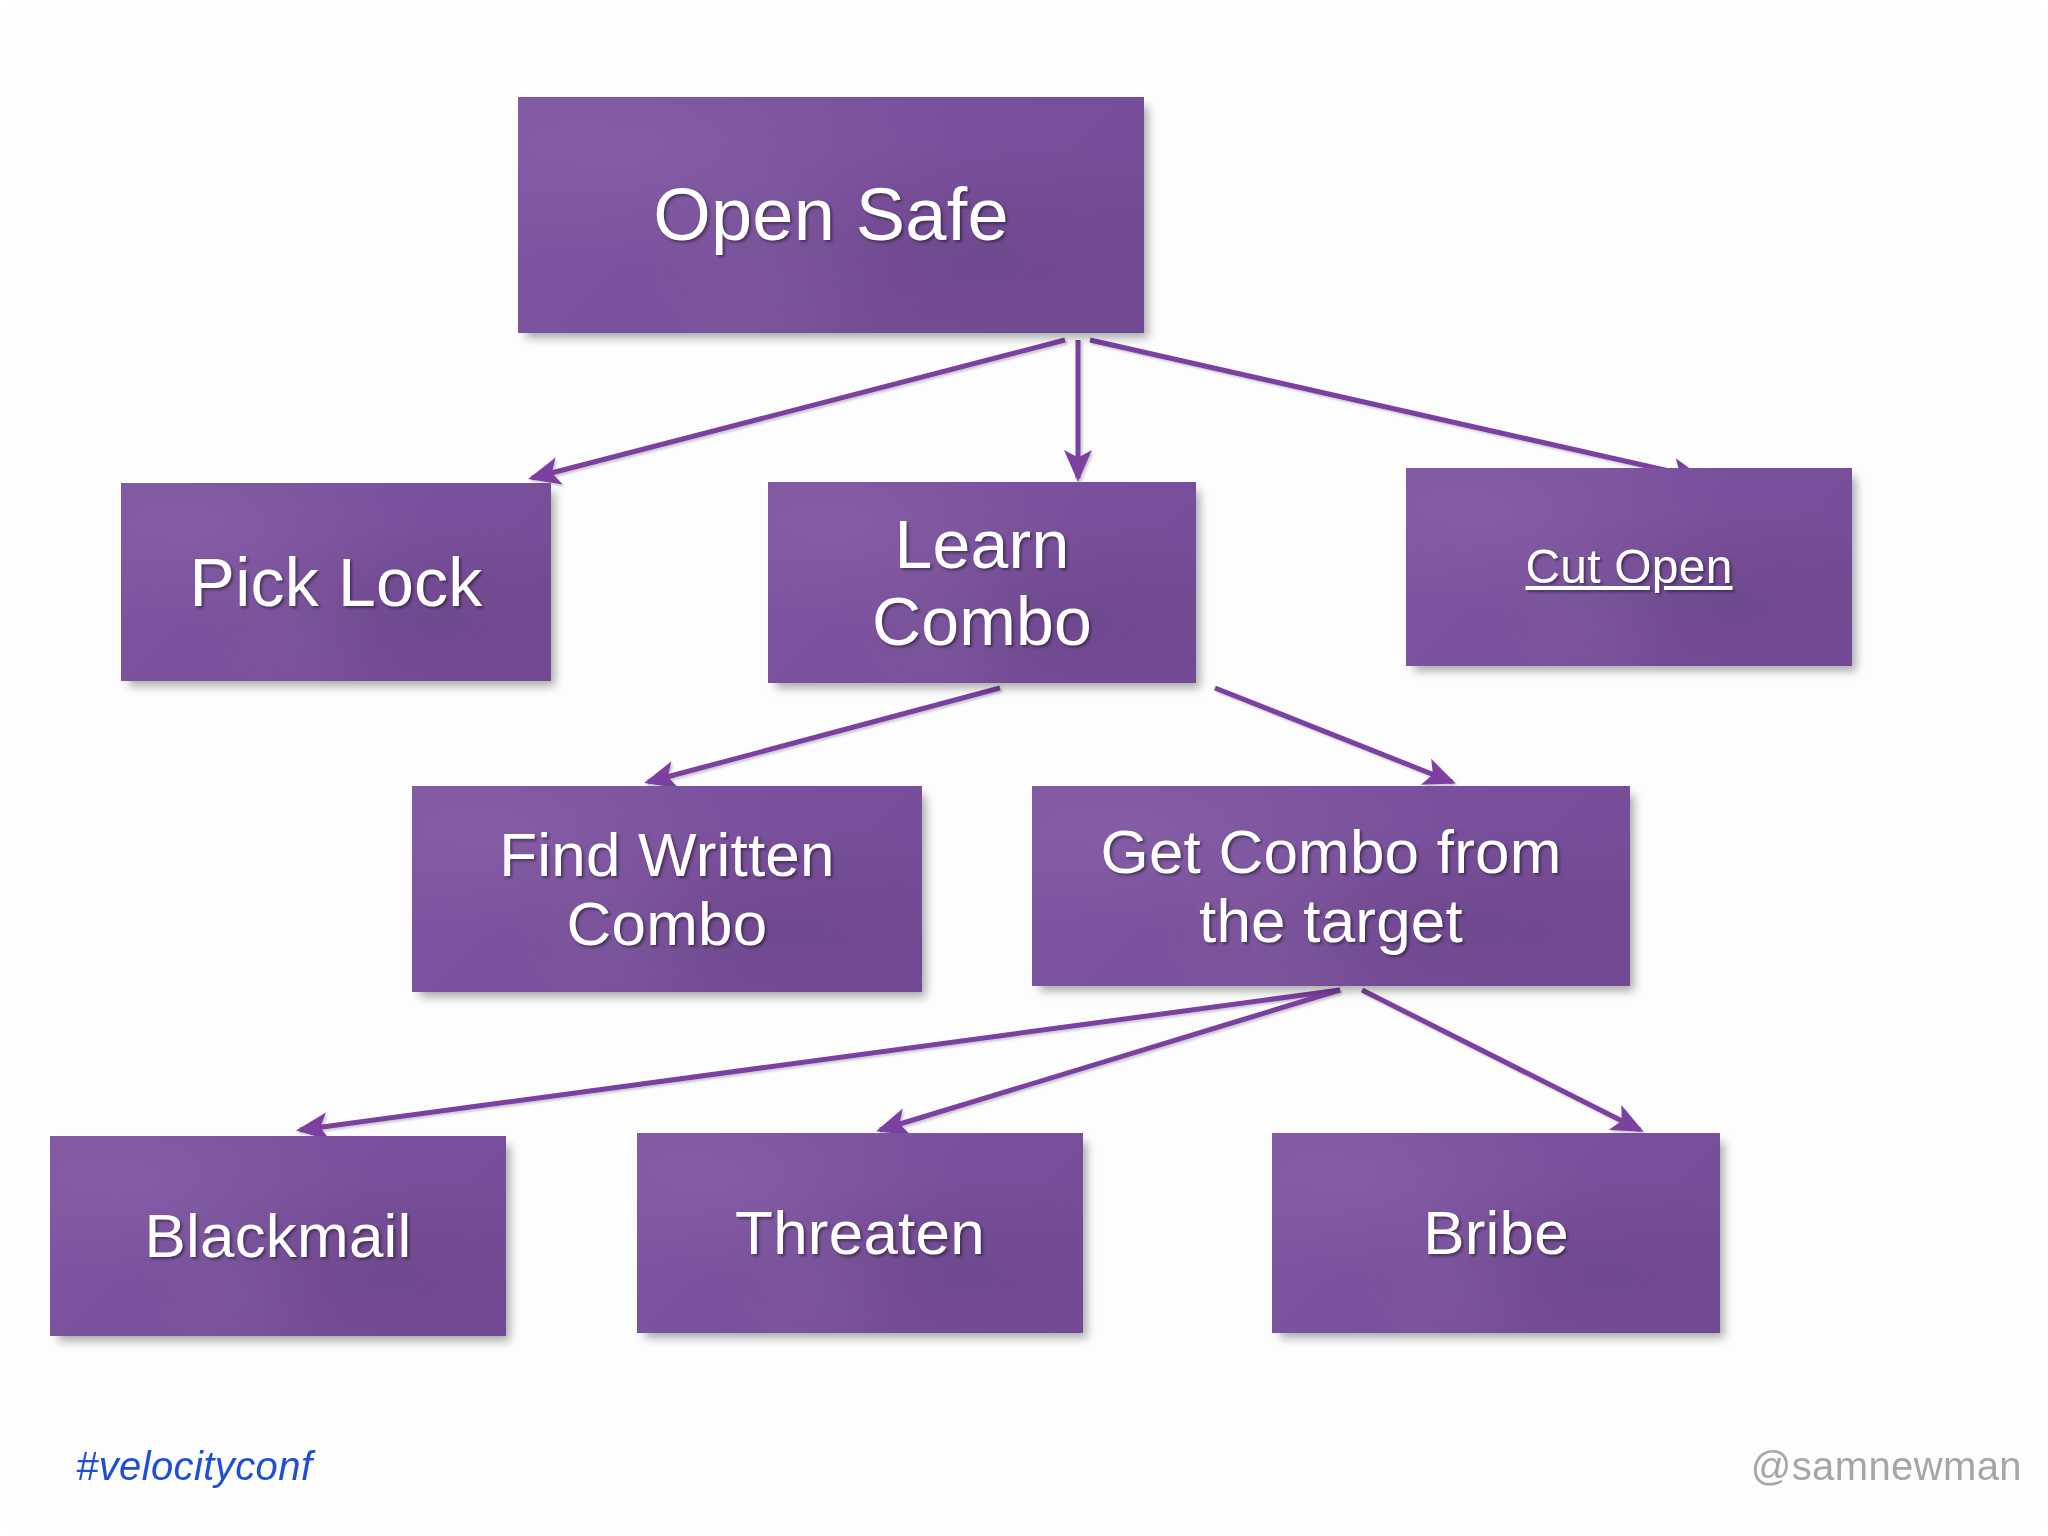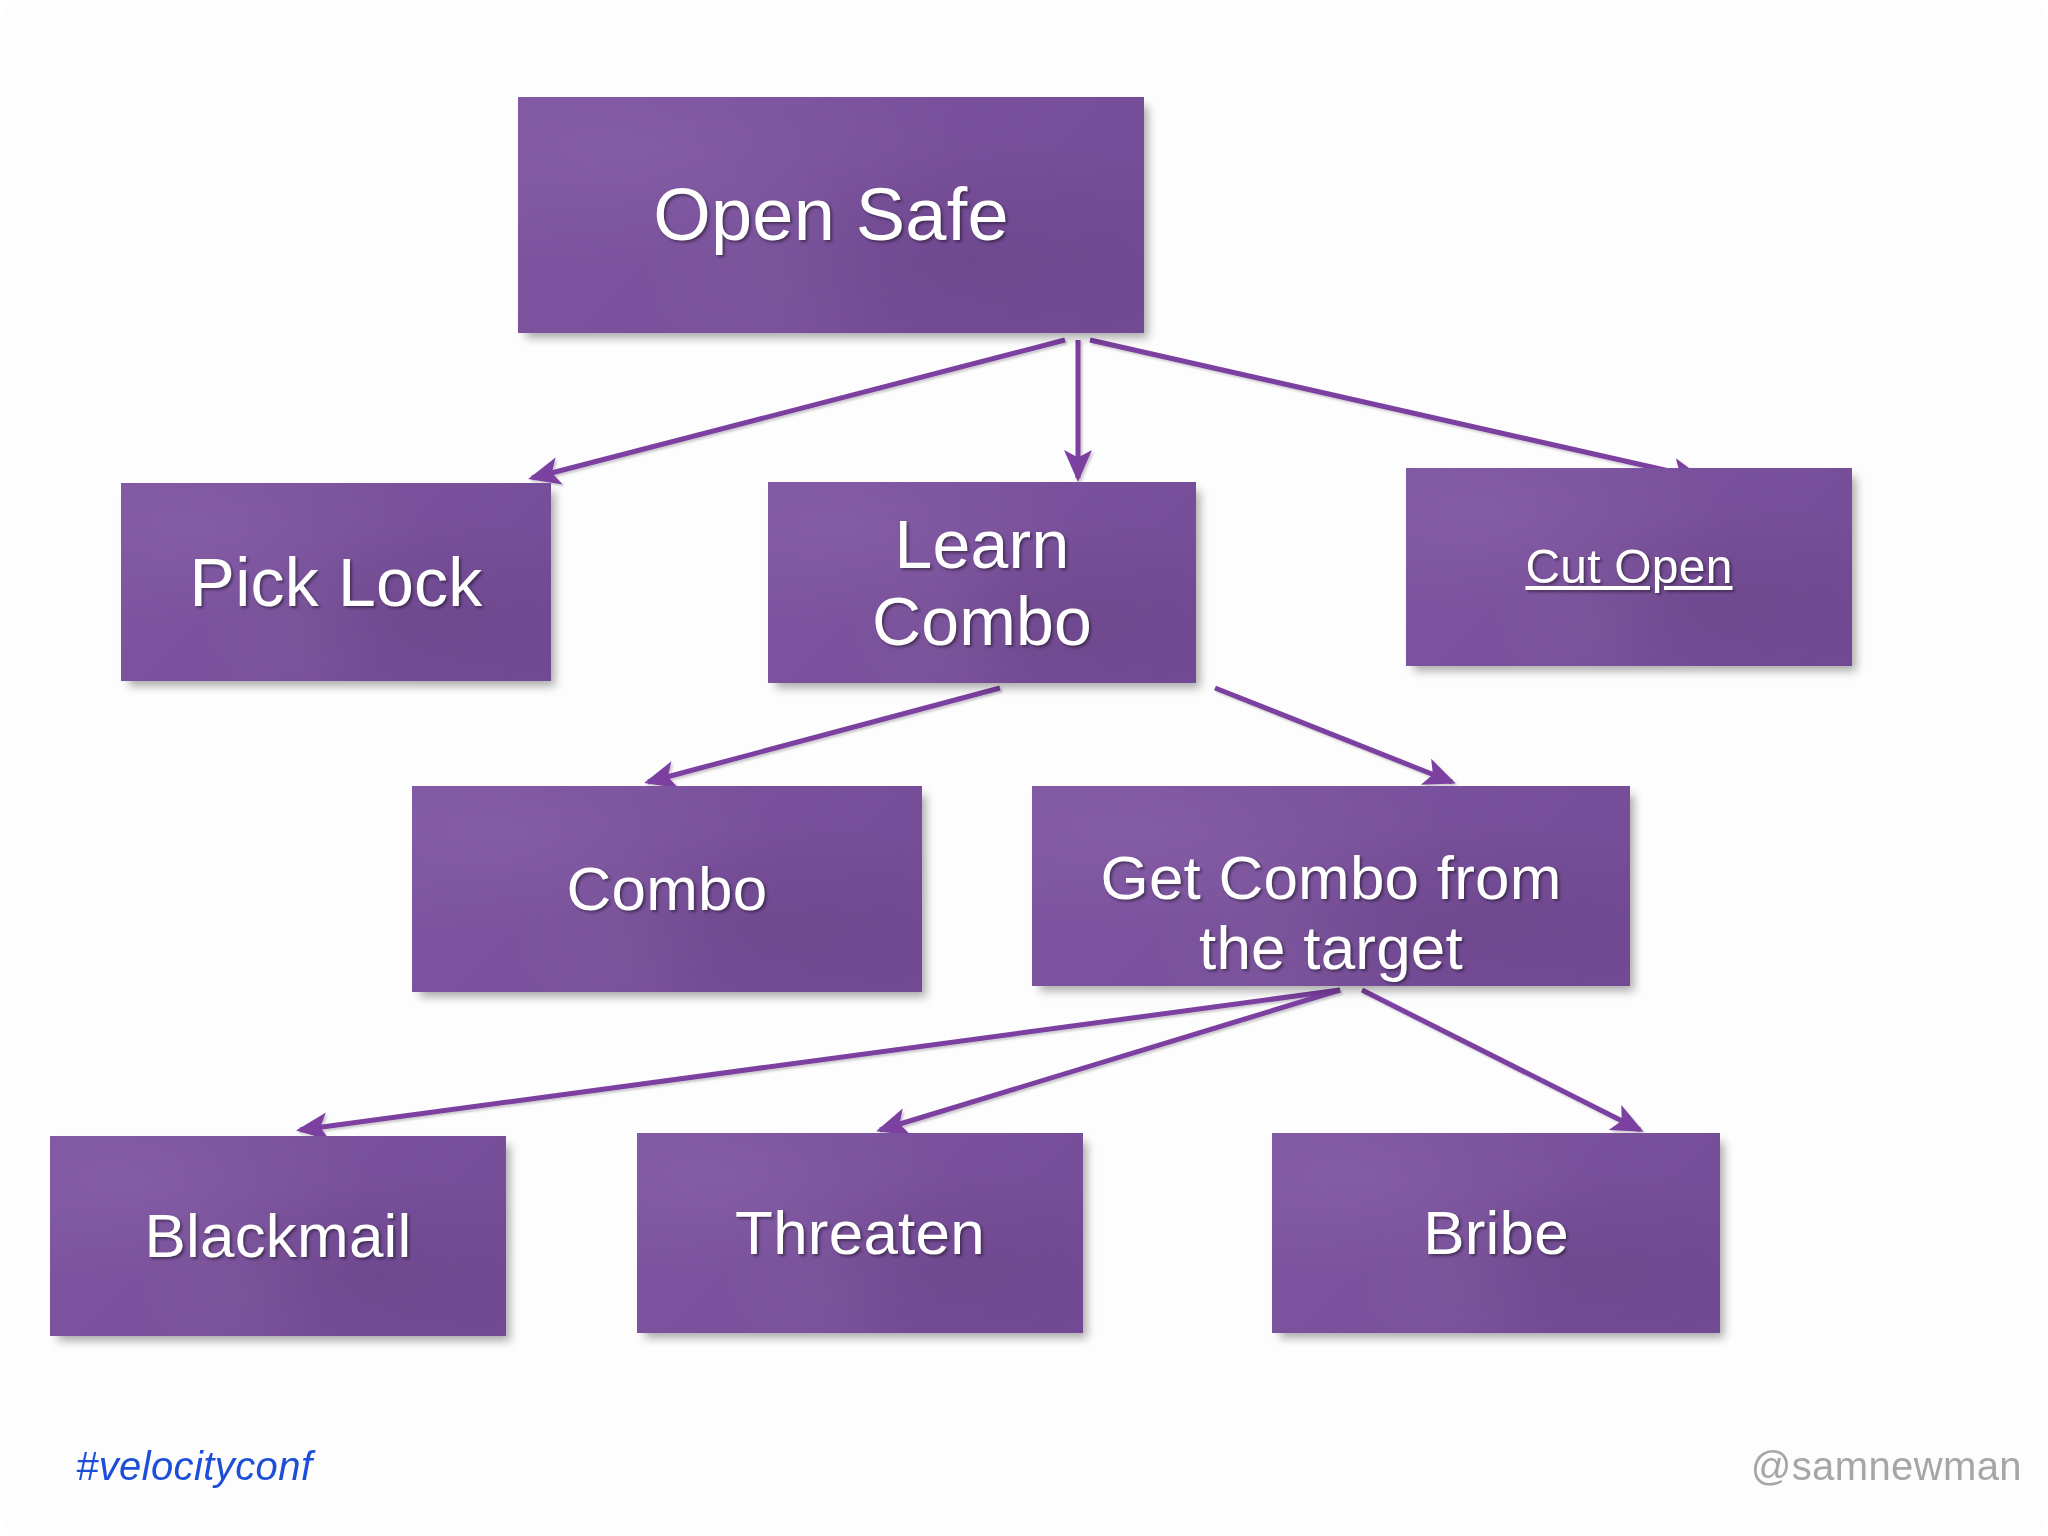--- a/index.html
+++ b/index.html
@@ -101,25 +101,26 @@
   <div class="node" id="node-learn-combo" style="left: 768px; top: 482px; width: 428px; height: 201px; font-size: 68px; background-color: rgb(122, 79, 158); color: rgb(255, 255, 255);">
     <span>Learn Combo</span>
   </div>
 
   <div class="node" id="node-cut-open" style="left: 1406px; top: 468px; width: 446px; height: 198px; font-size: 48px; background-color: rgb(122, 79, 158); color: rgb(255, 255, 255); text-decoration: underline;">
     <span>Cut Open</span>
   </div>
 
   <div class="node" id="node-find-written-combo" style="left: 412px; top: 786px; width: 510px; height: 206px; font-size: 62px; background-color: rgb(122, 79, 158); color: rgb(255, 255, 255);">
     <span>
+      <span>Find Written</span>
       <span>Combo</span>
     </span>
   </div>
 
-  <div class="node" id="node-get-combo-from-target" style="left: 1032px; top: 786px; width: 598px; height: 200px; font-size: 62px; background-color: rgb(122, 79, 158); color: rgb(255, 255, 255); align-items: flex-end;">
+  <div class="node" id="node-get-combo-from-target" style="left: 1032px; top: 786px; width: 598px; height: 200px; font-size: 62px; background-color: rgb(122, 79, 158); color: rgb(255, 255, 255);">
     <span>
       <span>Get Combo from</span>
       <span>the target</span>
     </span>
   </div>
 
   <div class="node" id="node-blackmail" style="left: 50px; top: 1136px; width: 456px; height: 200px; font-size: 62px; background-color: rgb(122, 79, 158); color: rgb(255, 255, 255);">
     <span>Blackmail</span>
   </div>
 

